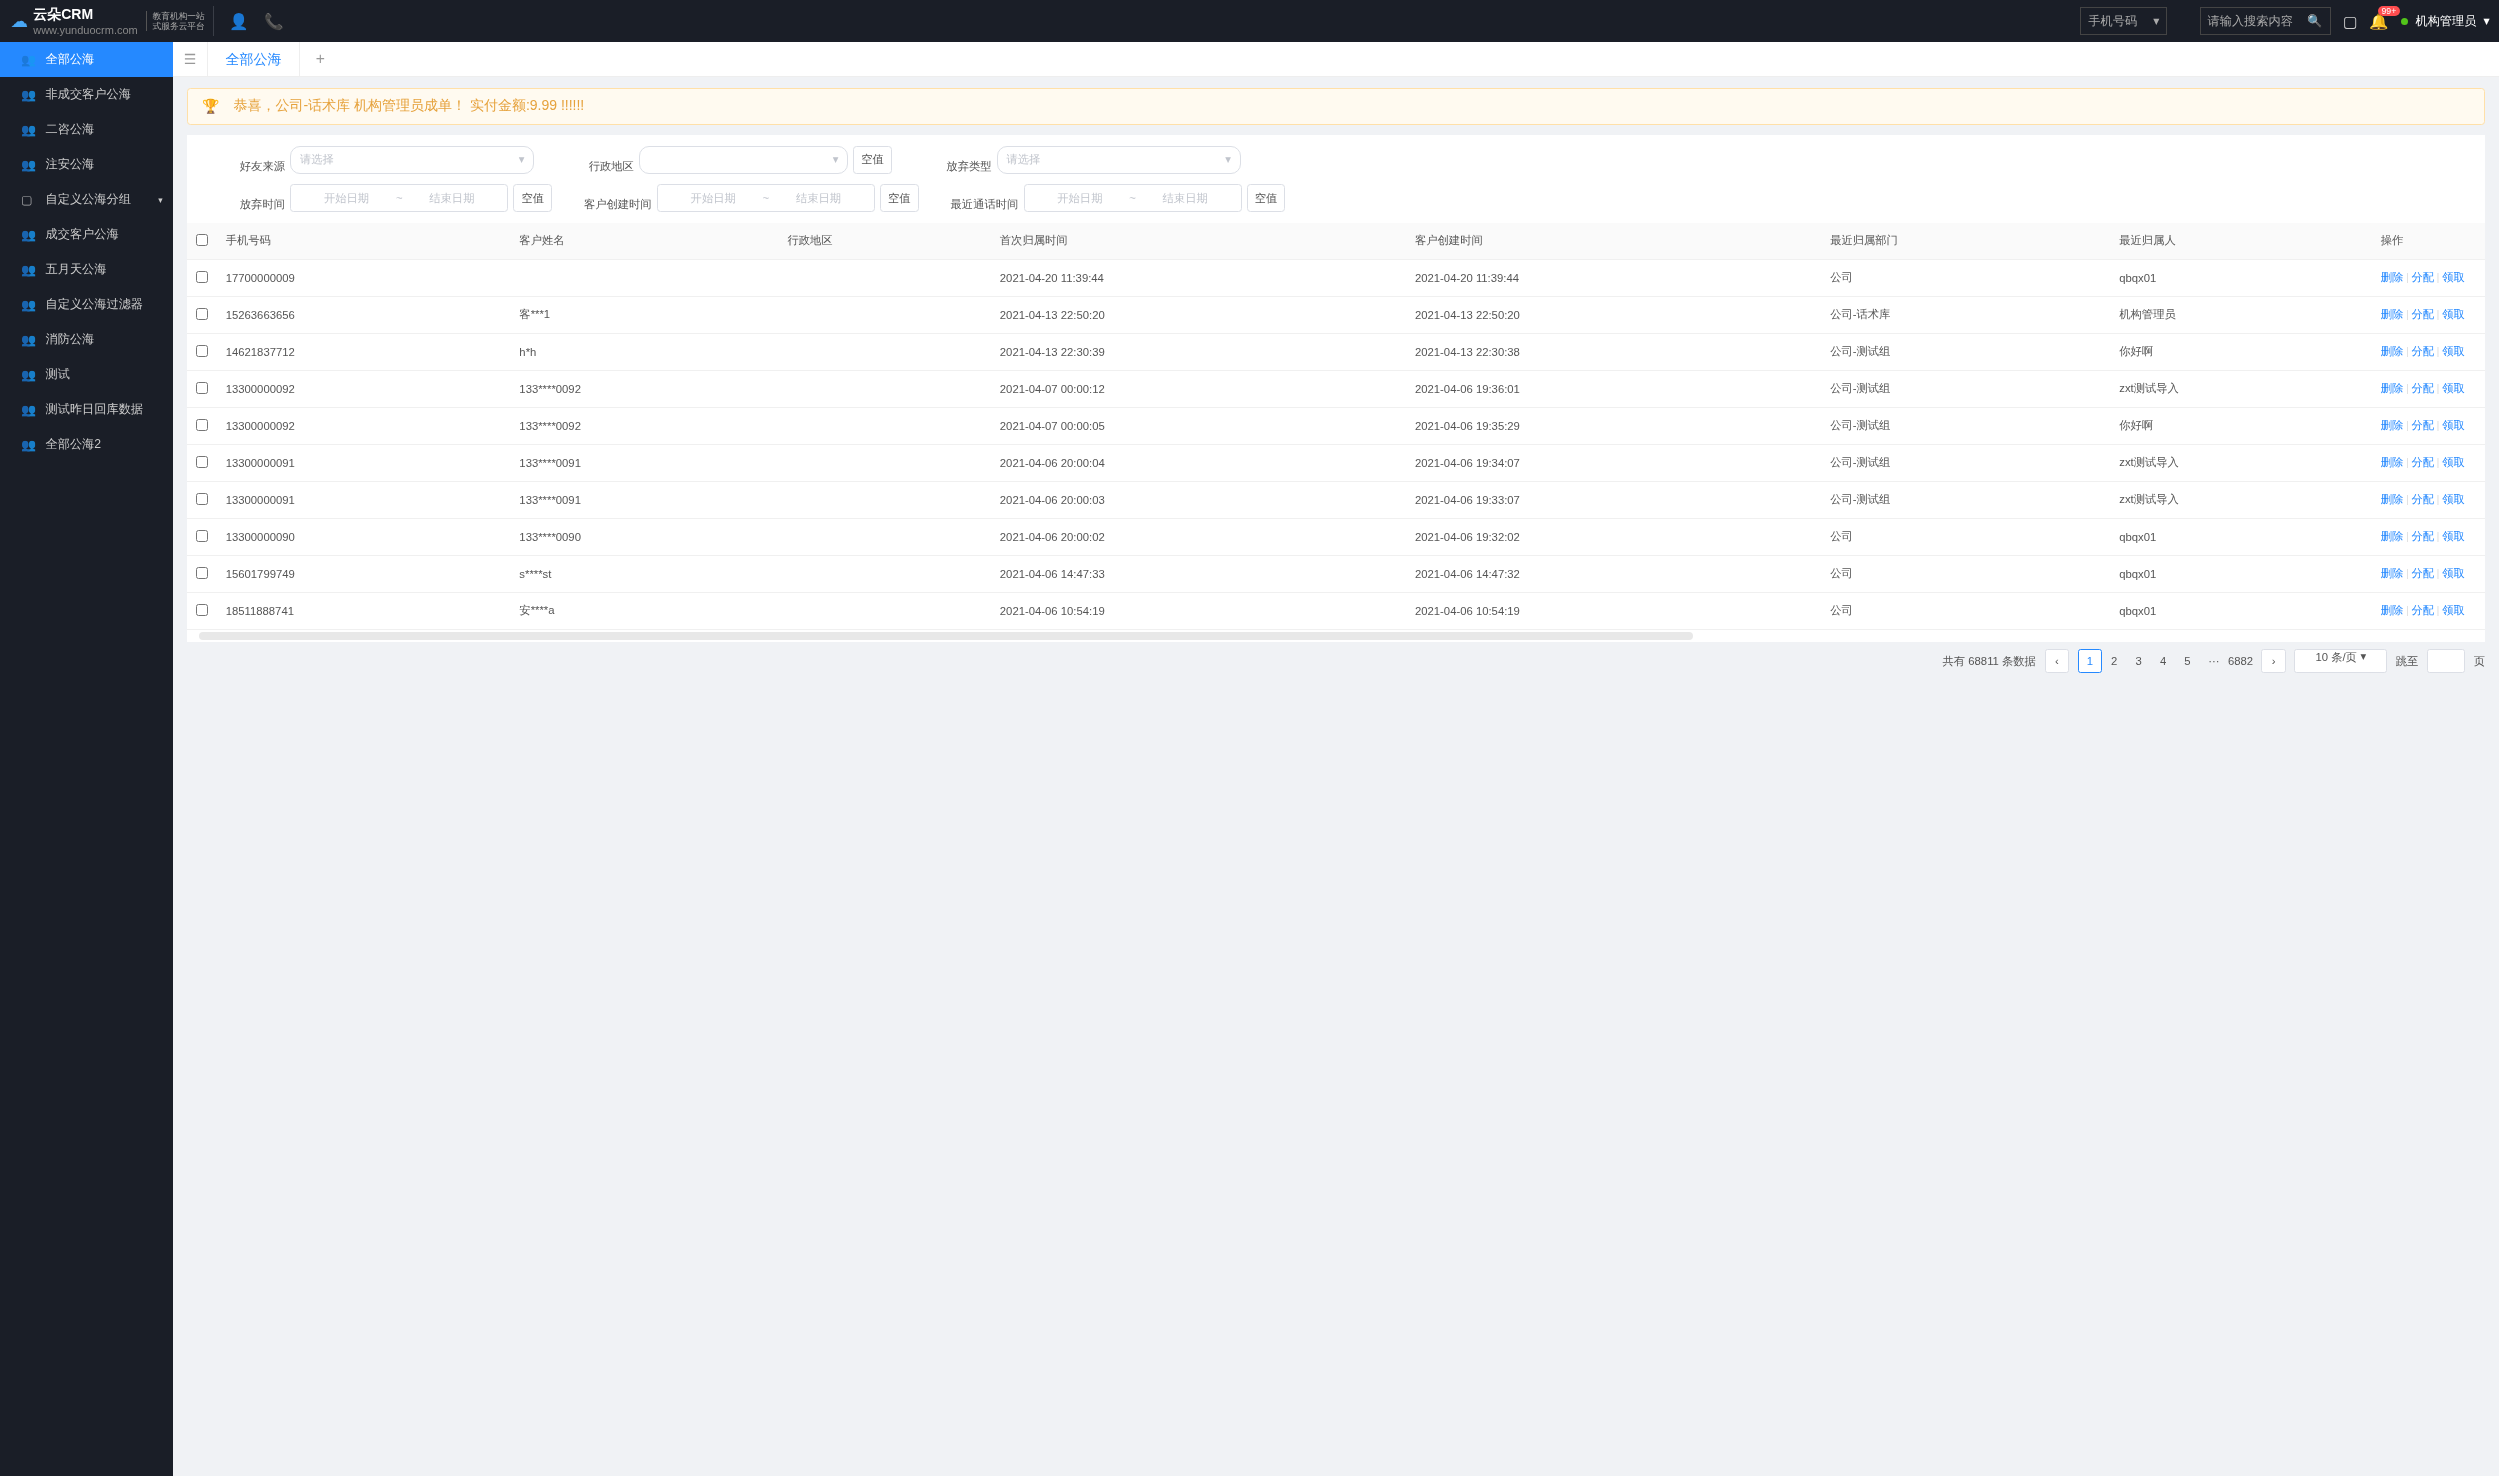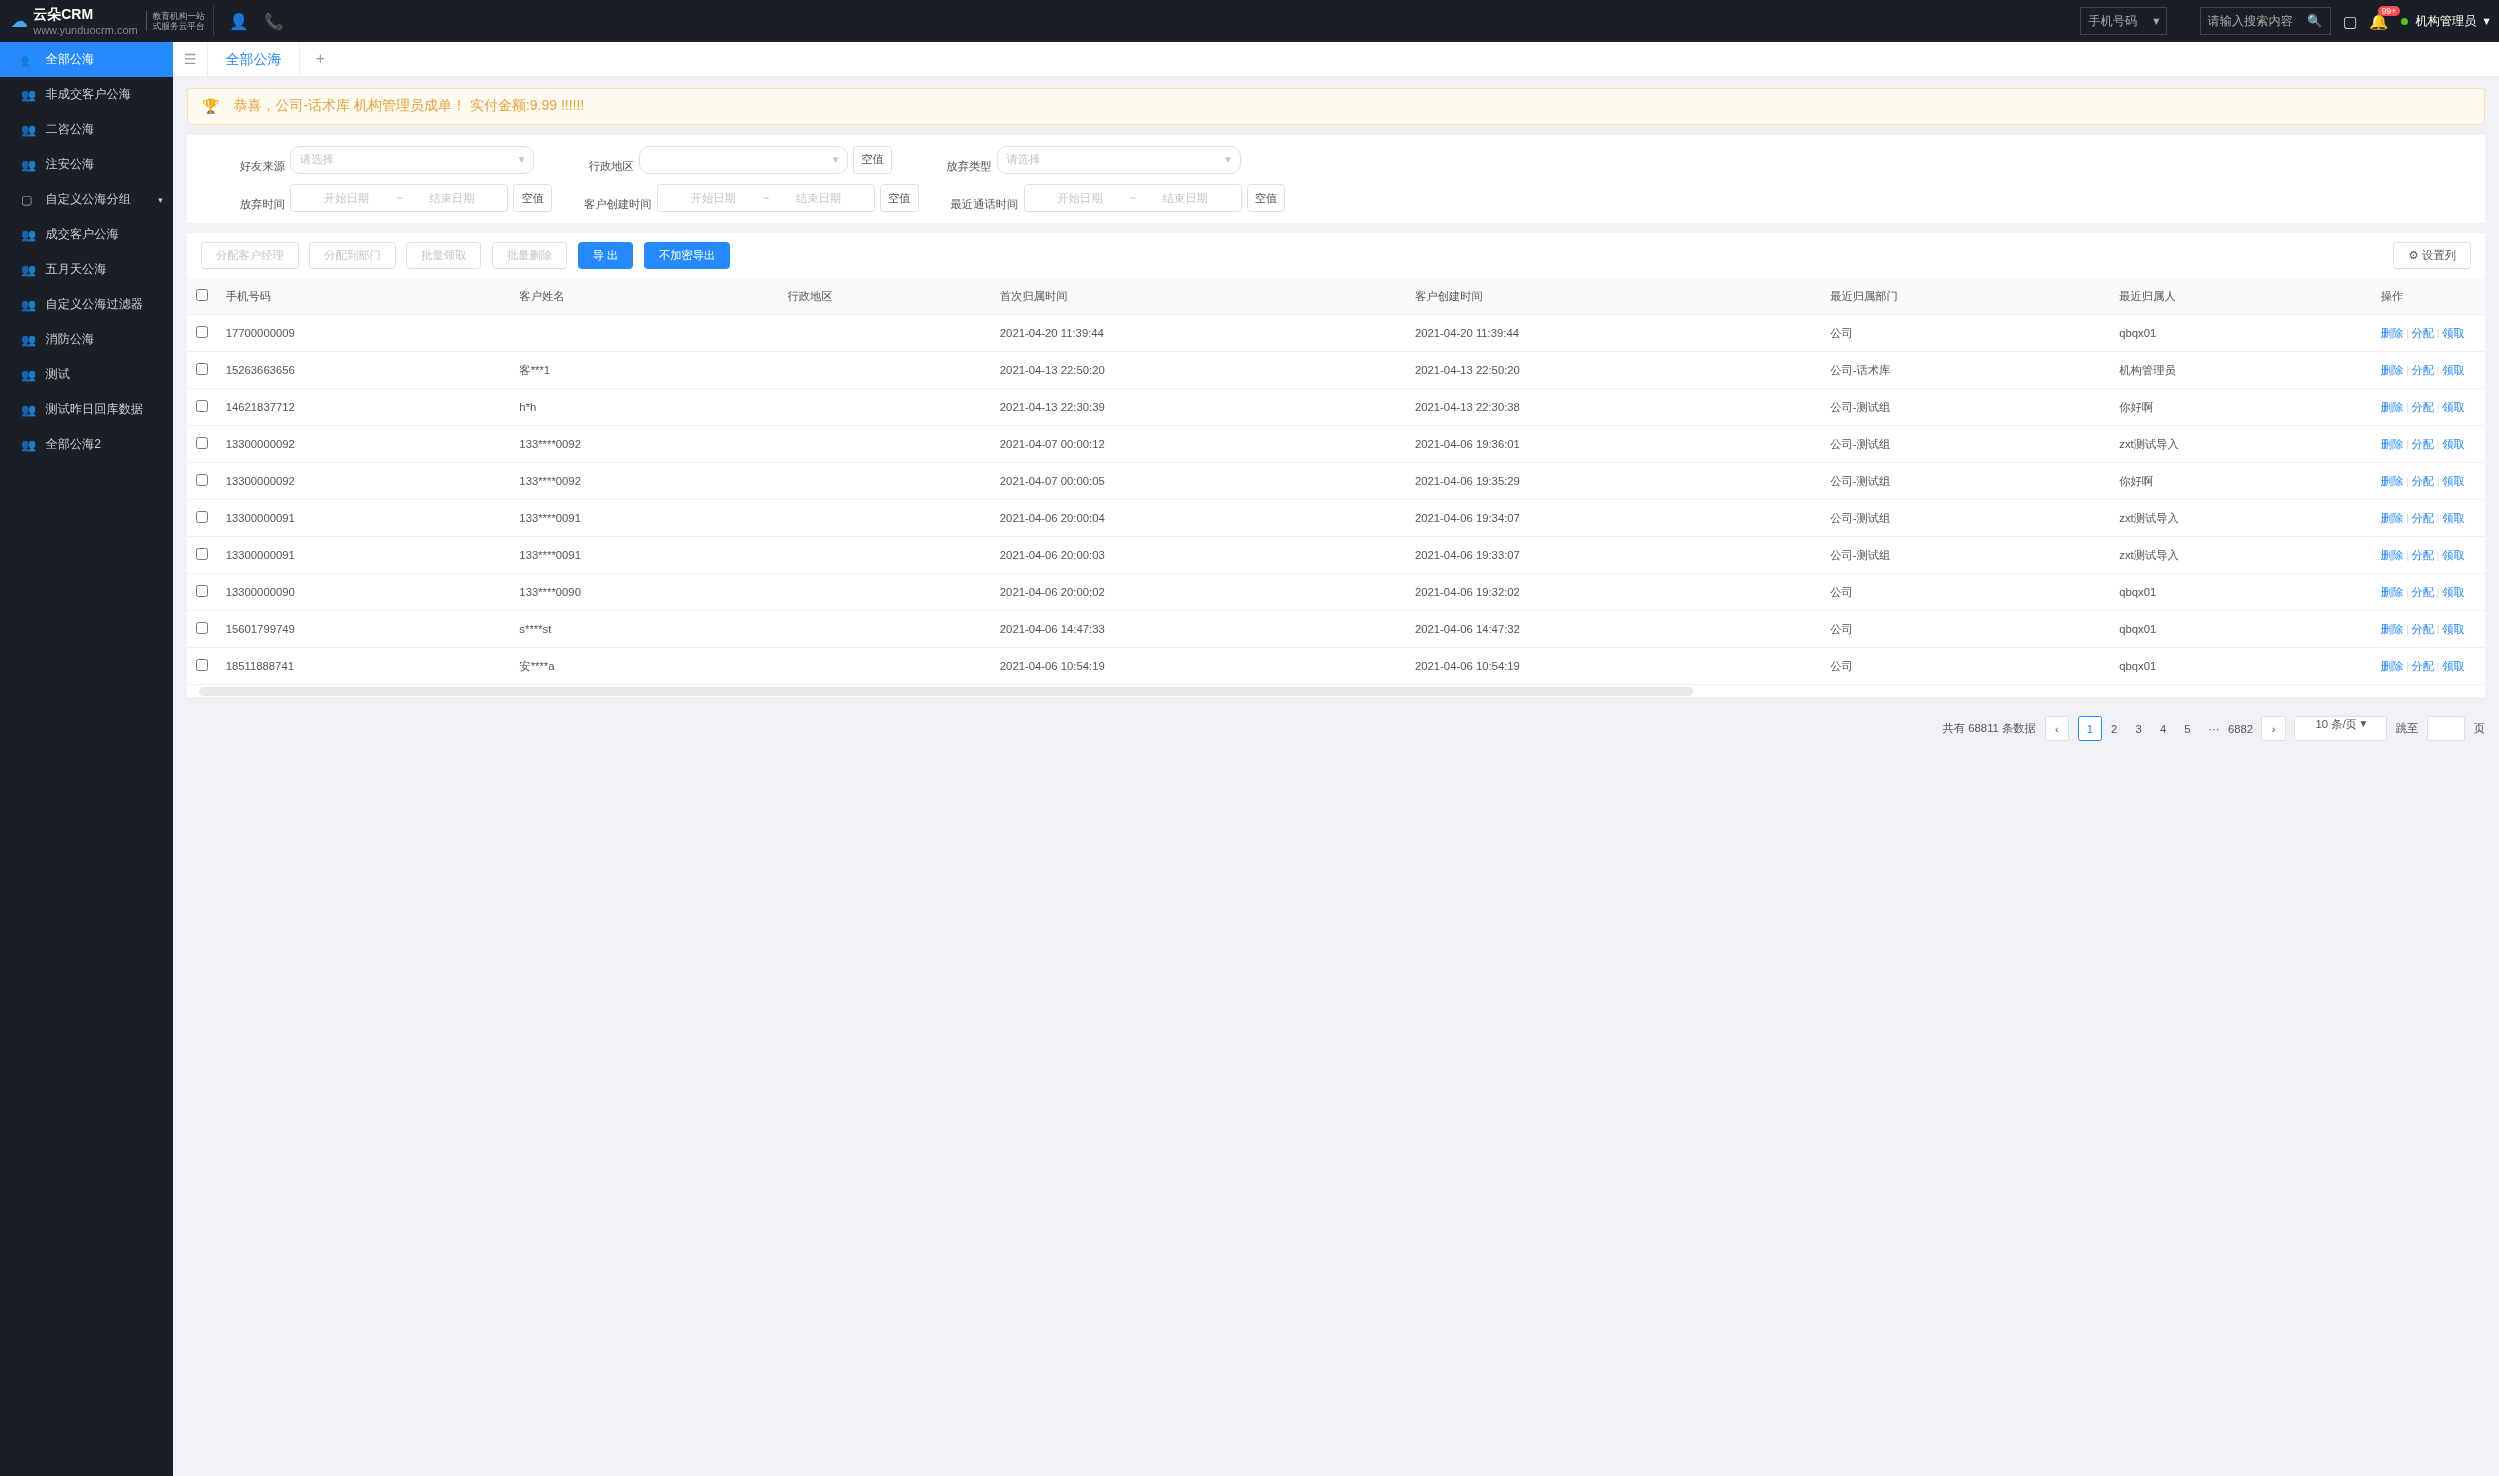--- a/index.html
+++ b/index.html
@@ -69,21 +69,21 @@
 .tbl th { background:#fafafa; color:#555; font-weight:500; }
 .tbl td { color:#555; }
 .ops { position: sticky; right: 0; background:#fff; }
 .op-link { color:#2589ff; cursor:pointer; }
 .op-sep { color:#e0e0e0; margin:0 2.6px; }
 .chk { width: 12.2px; height: 12.2px; }
 .scroll-track { height: 12.2px; margin: 0 14px; background: #fff; position: relative; }
 .scroll-thumb { position: absolute; left: 12.2px; width: 65%; top:1.7px; height: 8.7px; background:#e8e8e8; border-radius:4.4px; }
 
 
-.pager { margin: 19px 14px 0; display:flex; align-items:center; justify-content:flex-end; gap:8.7px; font-size:11.3px; color:#555; padding-bottom:7px;}
+.pager { margin: 7px 14px 0; display:flex; align-items:center; justify-content:flex-end; gap:8.7px; font-size:11.3px; color:#555; padding-bottom:7px;}
 .pg-btn { border:0.9px solid #dcdfe6; width:24.4px; height:24.4px; display:inline-flex; align-items:center; justify-content:center; border-radius:2.6px; cursor:pointer; background:#fff;}
 .pg-btn.active { border-color:#2589ff; color:#2589ff; }
 .pg-num { width:24.4px; height:24.4px; display:inline-flex; align-items:center; justify-content:center; cursor:pointer;}
 .pg-select { border:0.9px solid #dcdfe6; height:24.4px; padding:0 20px; border-radius:2.6px; display:inline-flex; gap:3.5px; background:#fff;}
 .pg-input { border:0.9px solid #dcdfe6; width:38px; height:24.4px; border-radius:2.6px; text-align:center; }
 </style>
 </head>
 <body>
 
 <div class="header">
@@ -220,29 +220,20 @@
         <div class="f-blank">空值</div>
       </div>
       <div class="f-group">
           <span class="f-label">最近通话时间</span>
         <div class="date-range"><span>开始日期</span>~<span>结束日期</span></div>
         <div class="f-blank">空值</div>
       </div>
     </div>
   </div>
 
-  <div class="toolbar">
-    <span class="btn btn-disabled">分配客户经理</span>
-    <span class="btn btn-disabled">分配到部门</span>
-    <span class="btn btn-disabled">批量领取</span>
-    <span class="btn btn-disabled">批量删除</span>
-    <span class="btn btn-primary">导 出</span>
-    <span class="btn btn-primary">不加密导出</span>
-    <span class="btn btn-default right">⚙ <span>设置列</span></span>
-  </div>
 
   <div class="tbl">
     <table>
       <thead>
           <tr id="thead-row">
             <th style="width:30px"><input type="checkbox" class="chk" style=""></th>
             <th>手机号码</th>
             <th>客户姓名</th>
             <th>行政地区</th>
             <th>首次归属时间</th>

